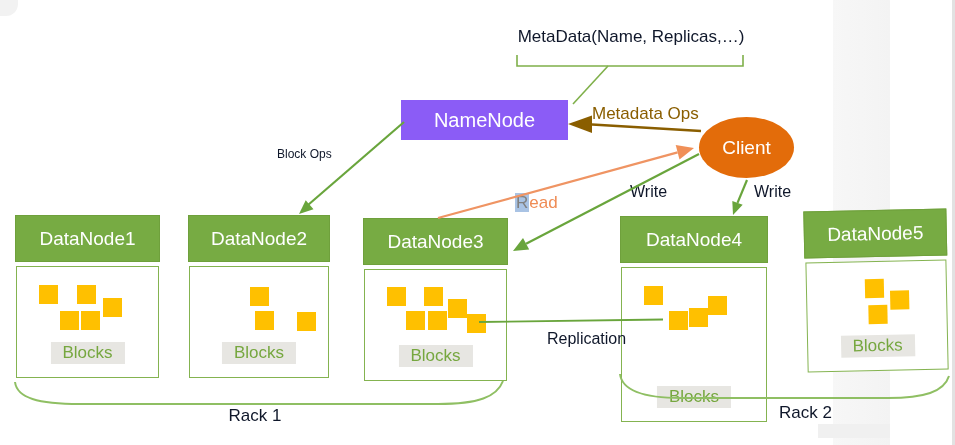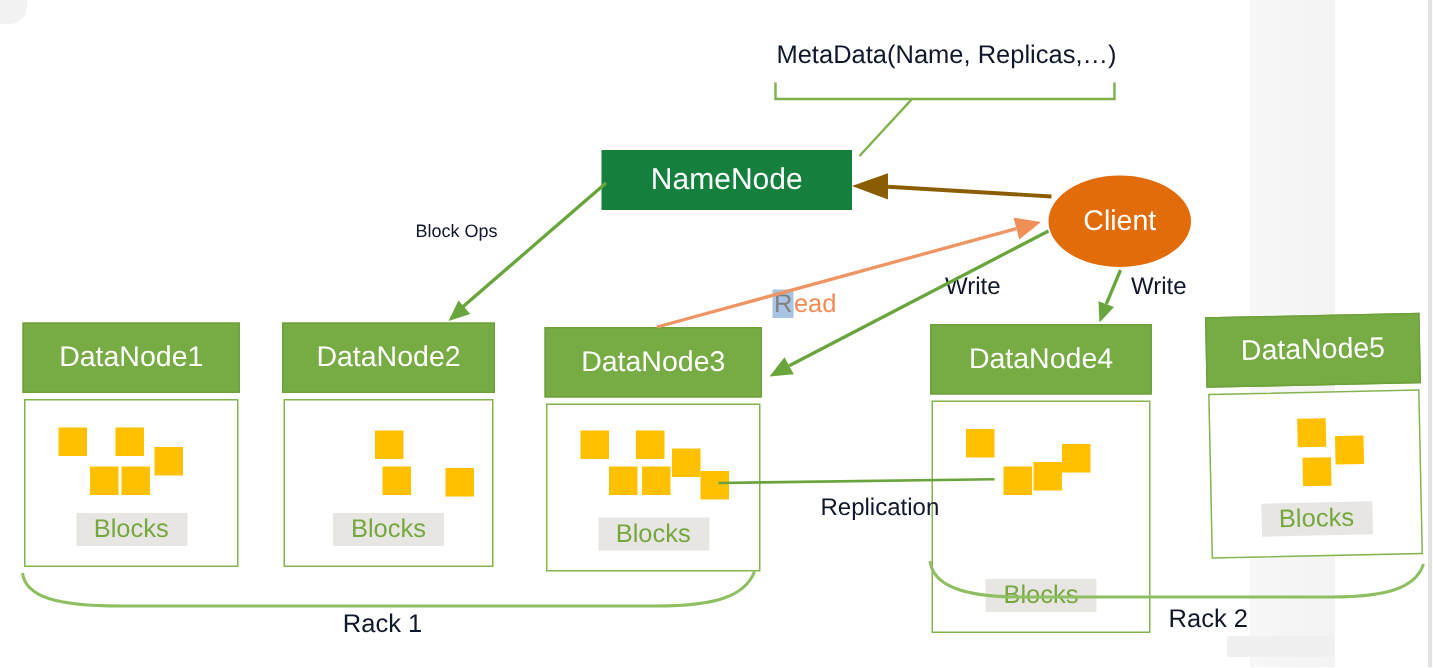--- a/index.html
+++ b/index.html
@@ -10,21 +10,21 @@
   }
   .bg-band{position:absolute;left:833px;top:0;width:57px;height:445px;
     background:linear-gradient(90deg,#f7f7f7,#f3f3f3);z-index:0;}
   .bg-edge{position:absolute;left:952px;top:0;width:3px;height:445px;background:#e2e2e2;z-index:0;}
   .bg-smudge{position:absolute;left:0;top:0;width:18px;height:16px;background:#f2f2f2;border-radius:0 0 12px 0;z-index:0;}
   .bg-smudge2{position:absolute;left:818px;top:424px;width:72px;height:14px;background:#f0f0f0;z-index:0;}
   svg.lines{position:absolute;left:0;top:0;z-index:5;pointer-events:none;}
 
   
   .namenode{position:absolute;left:401px;top:100px;width:167px;height:40px;
-    background:#15803d;color:#fff;display:flex;align-items:center;justify-content:center;
+    background:#8b5cf6;color:#fff;display:flex;align-items:center;justify-content:center;
     font-size:20px;z-index:2;}
   
   .client{position:absolute;left:699px;top:117px;width:95px;height:61px;border-radius:50%;
     background:#E36C0A;color:#fff;display:flex;align-items:center;justify-content:center;
     font-size:19px;z-index:2;}
 
   
   .datanode{position:absolute;z-index:2;}
   .dn-header{position:absolute;left:0;top:0;width:100%;height:47px;background:#77AB43;
     border:1px solid #6fa03c;box-sizing:border-box;color:#fff;font-size:19px;
@@ -116,20 +116,21 @@
     <div class="dn-header">DataNode5</div>
     <div class="dn-body">
       <div class="chip">Blocks</div>
     <div class="block" style="left: 58px; top: 17px;"></div>
         <div class="block" style="left: 83px; top: 29px;"></div>
         <div class="block" style="left: 61px; top: 43px;"></div>
       </div>
   </div>
 
   <div class="lbl lbl-metadata green">MetaData(Name, Replicas,…)</div>
+  <div class="lbl lbl-metaops">Metadata Ops</div>
   <div class="lbl lbl-blockops green">Block Ops</div>
   <div class="lbl lbl-read"><span class="read-r">R</span><span class="read-rest">ead</span></div>
   <div class="lbl lbl-write1 green">Write</div>
   <div class="lbl lbl-write2 green">Write</div>
   <div class="lbl lbl-replication green">Replication</div>
   <div class="lbl lbl-rack1 green">Rack 1</div>
   <div class="lbl lbl-rack2 green">Rack 2</div>
 
   <svg class="lines" width="955" height="445" viewBox="0 0 955 445">
 

